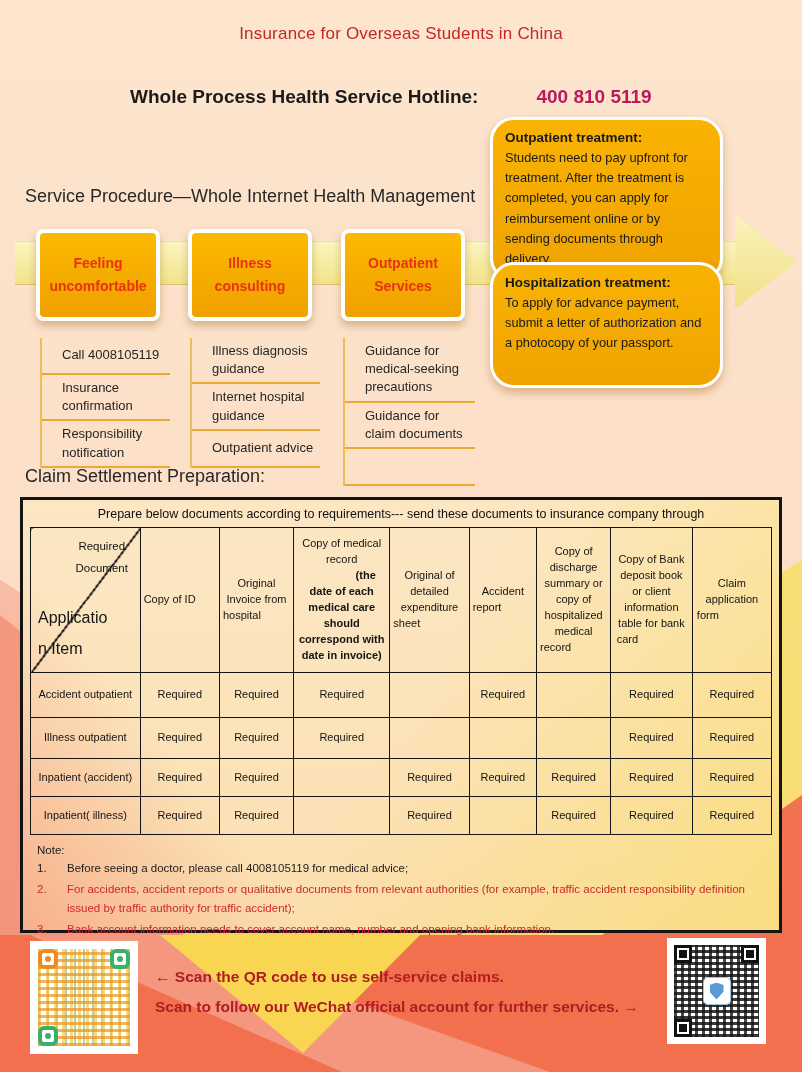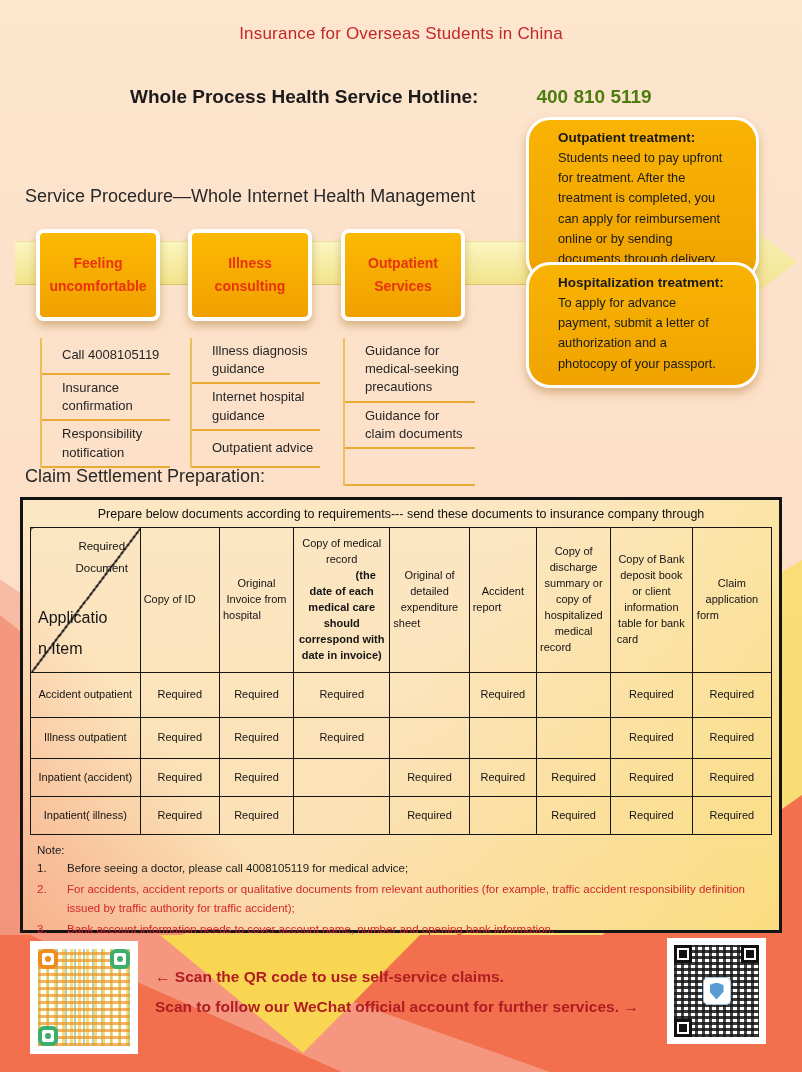--- a/index.html
+++ b/index.html
@@ -20,21 +20,21 @@
   .bg-bottom{position:absolute;left:0;top:935px;width:802px;height:137px;background:#f2704d;}
   .bb-pink{position:absolute;left:30px;top:0;width:520px;height:137px;background:#f5a08b;opacity:.8;
           clip-path:polygon(0 0,26% 0,100% 100%,60% 100%);}
   .bb-yellow{position:absolute;left:160px;top:0;width:260px;height:118px;background:#f8d652;
           clip-path:polygon(0 0,100% 0,55% 100%);}
 
   
   .title{position:absolute;top:24px;left:0;right:0;text-align:center;
          color:#c22828;font-weight:normal;font-size:17px;letter-spacing:.2px;}
   .hotline{position:absolute;top:86px;left:130px;font-size:19px;font-weight:bold;color:#1b1b1b;}
-  .hotline .number{color:#4d7c0f;margin-left:58px;}
+  .hotline .number{color:#be185d;margin-left:58px;}
 
   
   .svc-heading{position:absolute;top:186px;left:25px;font-size:18px;color:#282828;}
   .arrow-shaft{position:absolute;left:15px;top:241px;width:722px;height:42px;
          background:linear-gradient(180deg,#fbf5c0,#f2e38b);
          border-top:1px solid #efe09b;border-bottom:1px solid #d9c470;}
   .arrow-head{position:absolute;left:735px;top:215px;width:62px;height:94px;
          background:linear-gradient(180deg,#faf3bb,#f0e087);
          clip-path:polygon(0 0,100% 50%,0 100%);}
   .step-box{position:absolute;width:124px;height:92px;top:229px;border-radius:8px;
@@ -44,22 +44,22 @@
          color:#e8330f;font-weight:bold;font-size:14px;line-height:1.65;padding:4px;}
   #step1{left:36px;} #step2{left:188px;} #step3{left:341px;}
   .step-list{position:absolute;top:338px;border-left:2px solid #edbf5a;color:#262626;font-size:13px;}
   #list1{left:40px;width:128px;} #list2{left:190px;width:128px;} #list3{left:343px;width:130px;}
   .step-item{border-bottom:2px solid #e9ab33;padding:4px 2px 4px 20px;display:flex;
          align-items:center;min-height:37px;line-height:1.4;box-sizing:border-box;}
 
   
   .callout{position:absolute;left:490px;width:233px;border-radius:24px;border:3px solid #fff;
          background:linear-gradient(180deg,#f9b303,#f0a300);
-         box-shadow:0 5px 10px rgba(150,90,0,.35);padding:10px 29px;
-         color:#191919;box-sizing:border-box;margin-left:36px;}
+         box-shadow:0 5px 10px rgba(150,90,0,.35);padding:10px 12px;
+         color:#191919;box-sizing:border-box;}
   #callout-outpatient{top:117px;min-height:141px;}
   #callout-hospitalization{top:262px;min-height:126px;}
   .callout-title{font-weight:bold;font-size:13.5px;margin-bottom:3px;}
   .callout-body{font-size:12.8px;line-height:1.58;}
 
   
   .claim-heading{position:absolute;top:466px;left:25px;font-size:18px;color:#282828;}
   .claim-box{position:absolute;left:20px;top:497px;width:762px;height:436px;
          border:3px solid #141414;box-sizing:border-box;
          background:linear-gradient(52deg,rgba(242,130,105,.5) 0%,rgba(242,130,105,0) 26%),

